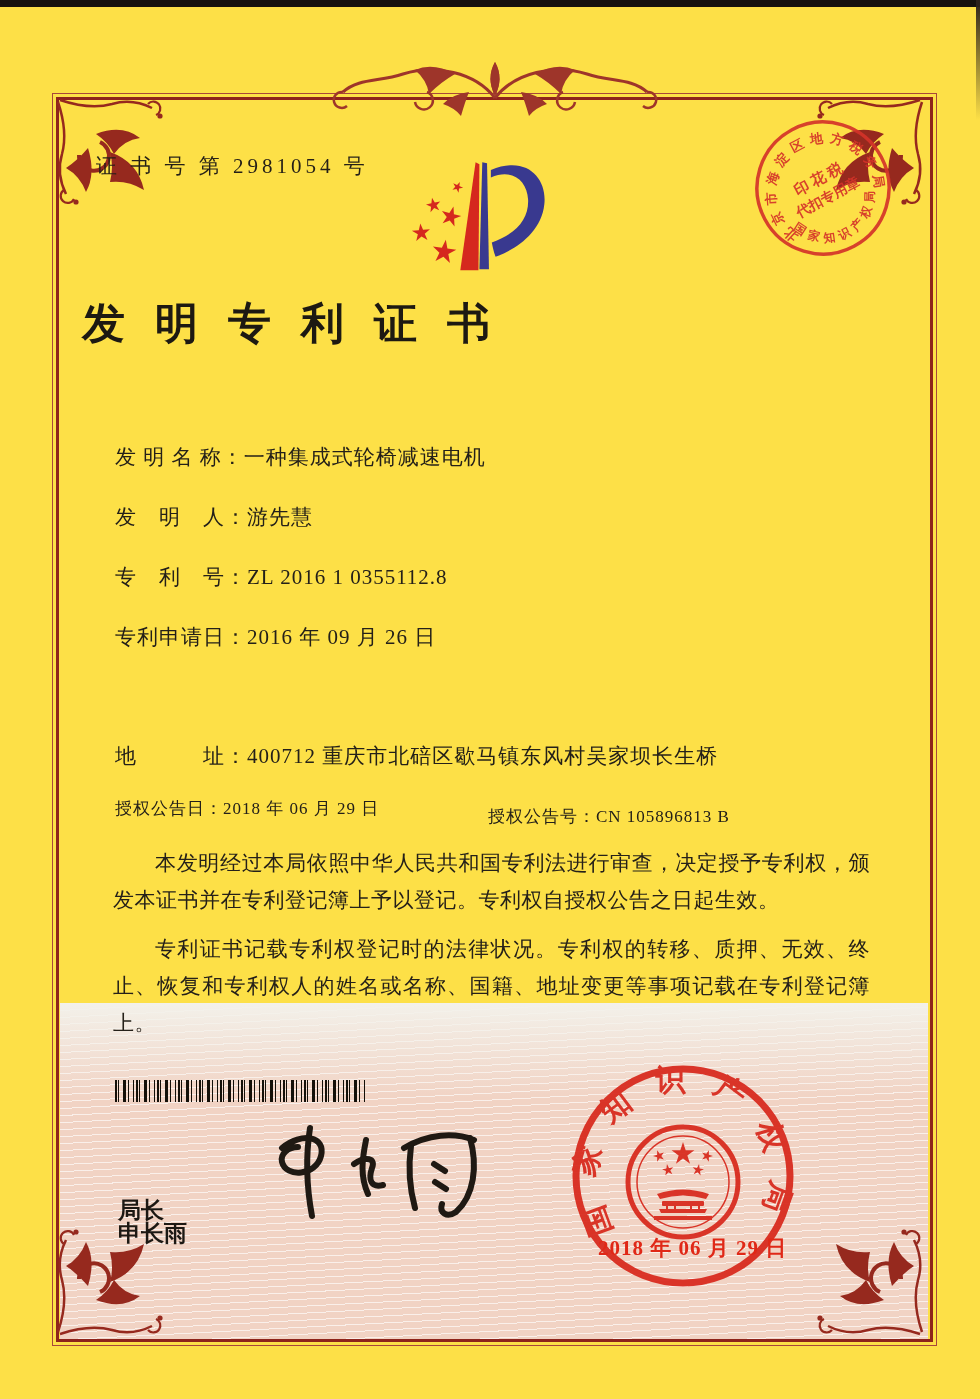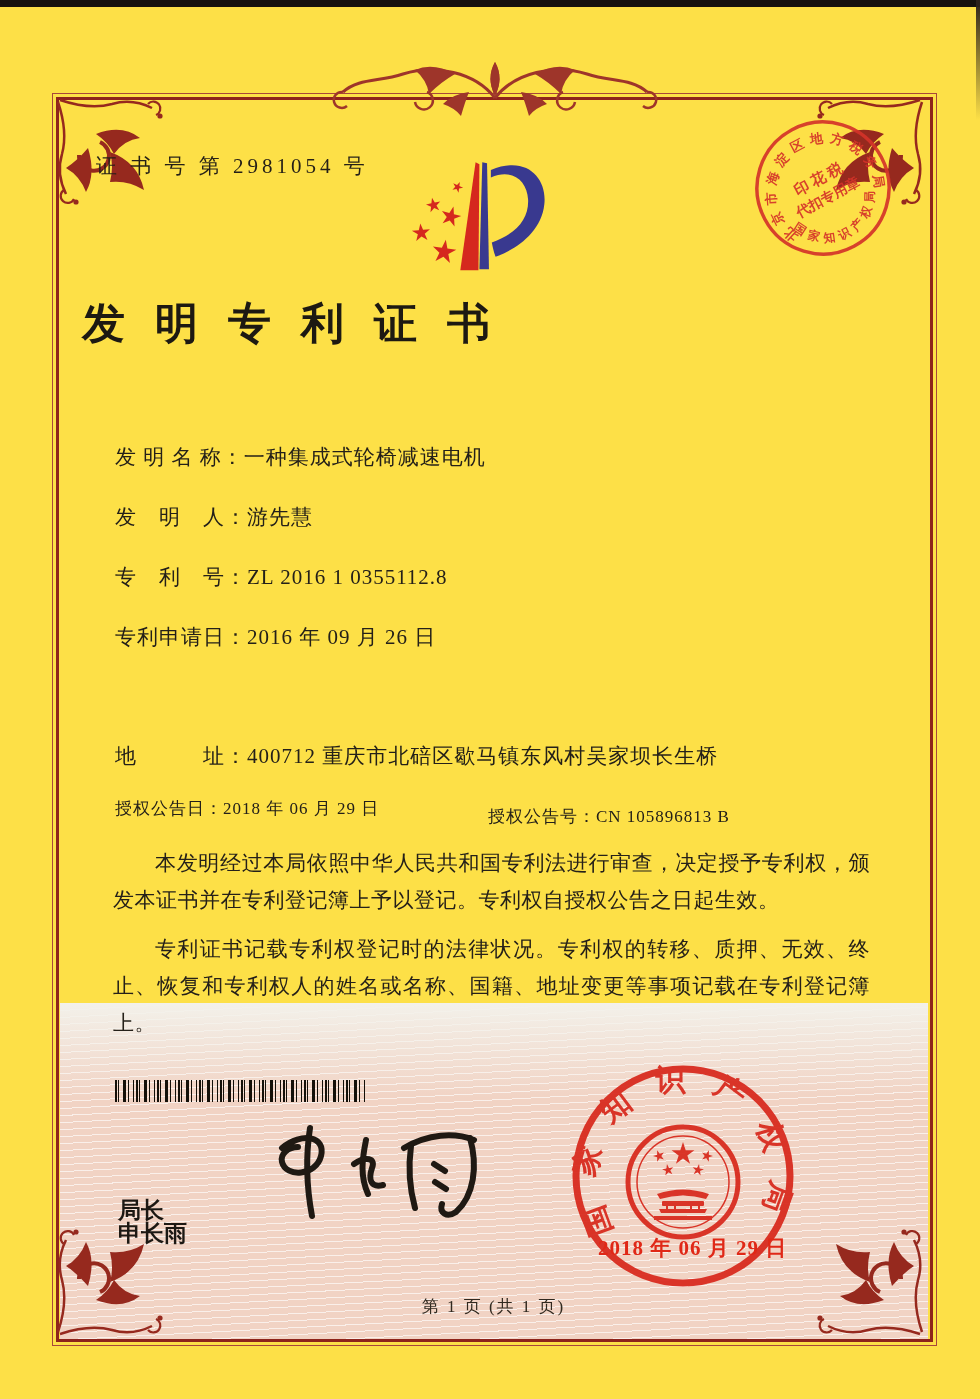--- a/index.html
+++ b/index.html
@@ -219,15 +219,14 @@
         <rect x="99" y="145" width="42" height="5" rx="1" stroke="none"></rect>
         <path d="M96,153 h48 l-2,4 h-44 z" stroke="none"></path>
         <rect x="91" y="160" width="58" height="4" stroke="none"></rect>
         <path d="M104,148 v7 M112,148 v7 M128,148 v7 M136,148 v7" fill="none" stroke-width="2"></path>
       </g>
     </g>
   </svg>
 
   <div class="seal-date">2018 年 06 月 29 日</div>
 
-  <div class="footer">第 1 页 (共 1 页)</div>
 
 </div>
 
 </body></html>

